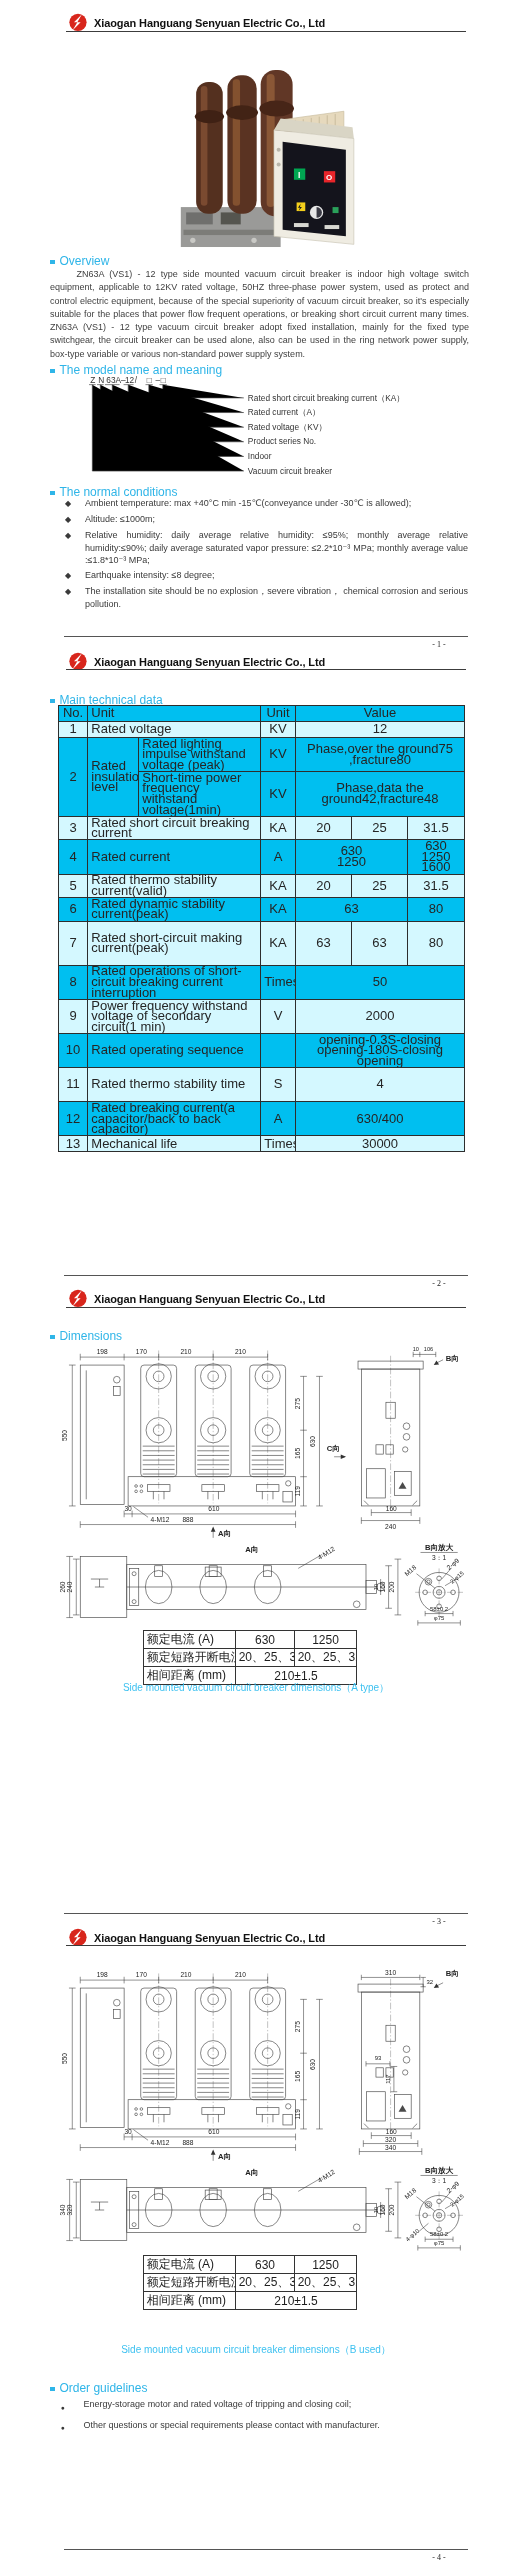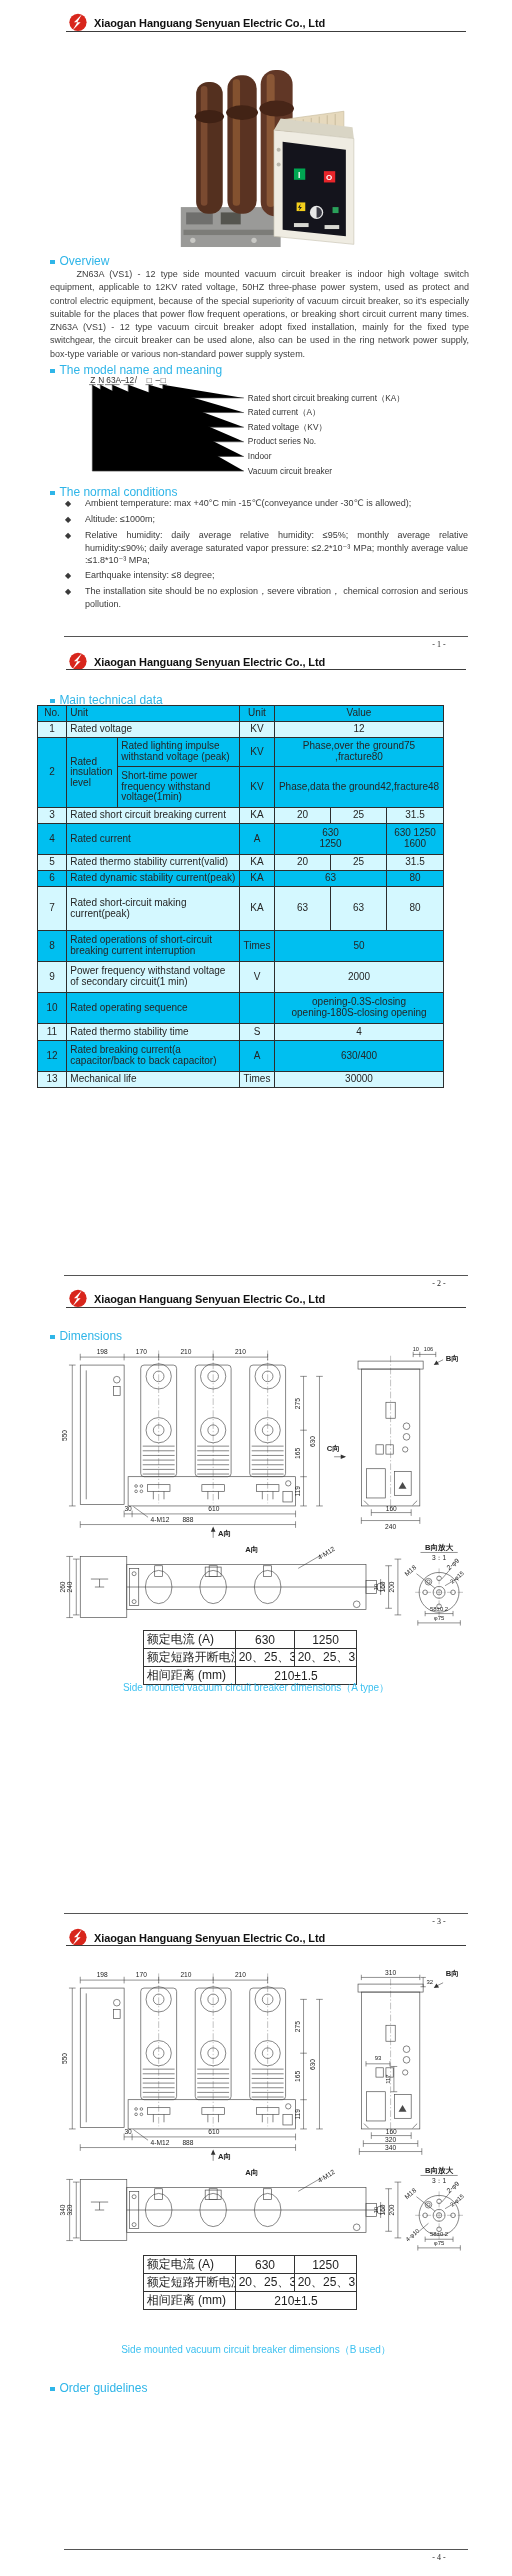--- a/index.html
+++ b/index.html
@@ -10,22 +10,22 @@
   .fline{position:absolute;height:1px;background:#555}
   .hdr-name{font-weight:bold;font-size:11px;color:#111;letter-spacing:-0.1px;white-space:nowrap}
   .sec{position:absolute;font-size:12px;color:#2fb5e8;white-space:nowrap}
   .sq{display:inline-block;width:4.7px;height:4.7px;background:#2fb5e8;margin-right:4.7px;vertical-align:0.7px}
   .para{position:absolute;font-size:9px;line-height:13.3px;text-align:justify;color:#3f3f3f}
   .ind{text-indent:26.6px}
   .cond-item{display:flex;margin-bottom:2.7px;font-size:9px;line-height:12.6px;text-align:justify}
   .dia{width:20px;flex:none;font-size:8px;padding-top:0.7px}
   .pgnum{position:absolute;font-size:8px;color:#222;font-family:"Liberation Serif","DejaVu Serif",serif;
          left:399px;width:80px;text-align:center}
-  table.main{border-collapse:collapse;position:absolute;left:37px;top:705px;table-layout:fixed;
-             width:404px;font-size:10px;border:1.3px solid #2d2d2d}
+  table.main{border-collapse:collapse;position:absolute;left:58px;top:705px;table-layout:fixed;
+             width:404px;font-size:13px;border:1.3px solid #2d2d2d}
   table.main td{border:0.7px solid #2d2d2d;padding:0.7px 3.3px;color:#252525;overflow:hidden;line-height:10.6px}
   .bd{background:#00bff0}
   .bl{background:#d4f8ff}
   .ct{text-align:center}
   .pre{white-space:pre-line}
   table.dims{border-collapse:collapse;position:absolute;table-layout:fixed;font-size:12px;
              color:#1e1e1e;border:1.3px solid #333;background:#fff}
   table.dims td{border:0.7px solid #333;padding:0 2.7px;height:14px;overflow:hidden;white-space:nowrap}
   .caption{position:absolute;color:#3ec1f0;font-size:10px;text-align:center;width:412px;left:50px}
   .order-item{display:flex;font-size:9px;line-height:13.3px;margin-bottom:4.7px;text-align:justify}
@@ -329,21 +329,21 @@
   <td class="ct">V</td>
   <td class="ct" colspan="3">2000</td>
 </tr>
 <tr class="bd" style="height:31px">
   <td class="ct">10</td>
   <td colspan="2">Rated operating sequence</td>
   <td class="ct"></td>
   <td class="ct pre" colspan="3">opening-0.3S-closing
 opening-180S-closing opening</td>
 </tr>
-<tr class="bl" style="height:17px">
+<tr class="bl" style="height:34px">
   <td class="ct">11</td>
   <td colspan="2">Rated thermo stability time</td>
   <td class="ct">S</td>
   <td class="ct" colspan="3">4</td>
 </tr>
 <tr class="bd" style="height:31px">
   <td class="ct">12</td>
   <td colspan="2">Rated breaking current(a capacitor/back to back capacitor)</td>
   <td class="ct">A</td>
   <td class="ct" colspan="3">630/400</td>
@@ -576,17 +576,25 @@
   <td>相间距离 (mm)</td>
   <td class="ct" colspan="2">210±1.5</td>
 </tr>
 </tbody>
   </table>
 
 <div class="caption" style="top:2343px">Side mounted vacuum circuit breaker dimensions（B used）</div>
 
 <div class="sec" style="left:50px;top:2381px"><span class="sq"></span><span>Order guidelines</span></div>
 <div class="abs" style="left:57px;top:2398px;width:411px">
+  <div class="order-item">
+      <span class="odot">●</span>
+      <span>Energy-storage motor and rated voltage of tripping and closing coil;</span>
+    </div>
+  <div class="order-item">
+      <span class="odot">●</span>
+      <span>Other questions or special requirements please contact with manufacturer.</span>
+    </div>
 </div>
 
 <div class="fline" style="left:64px;top:2549px;width:404px"></div>
 <div class="pgnum" style="top:2553px">- 4 -</div>
 
 
 </body></html>

